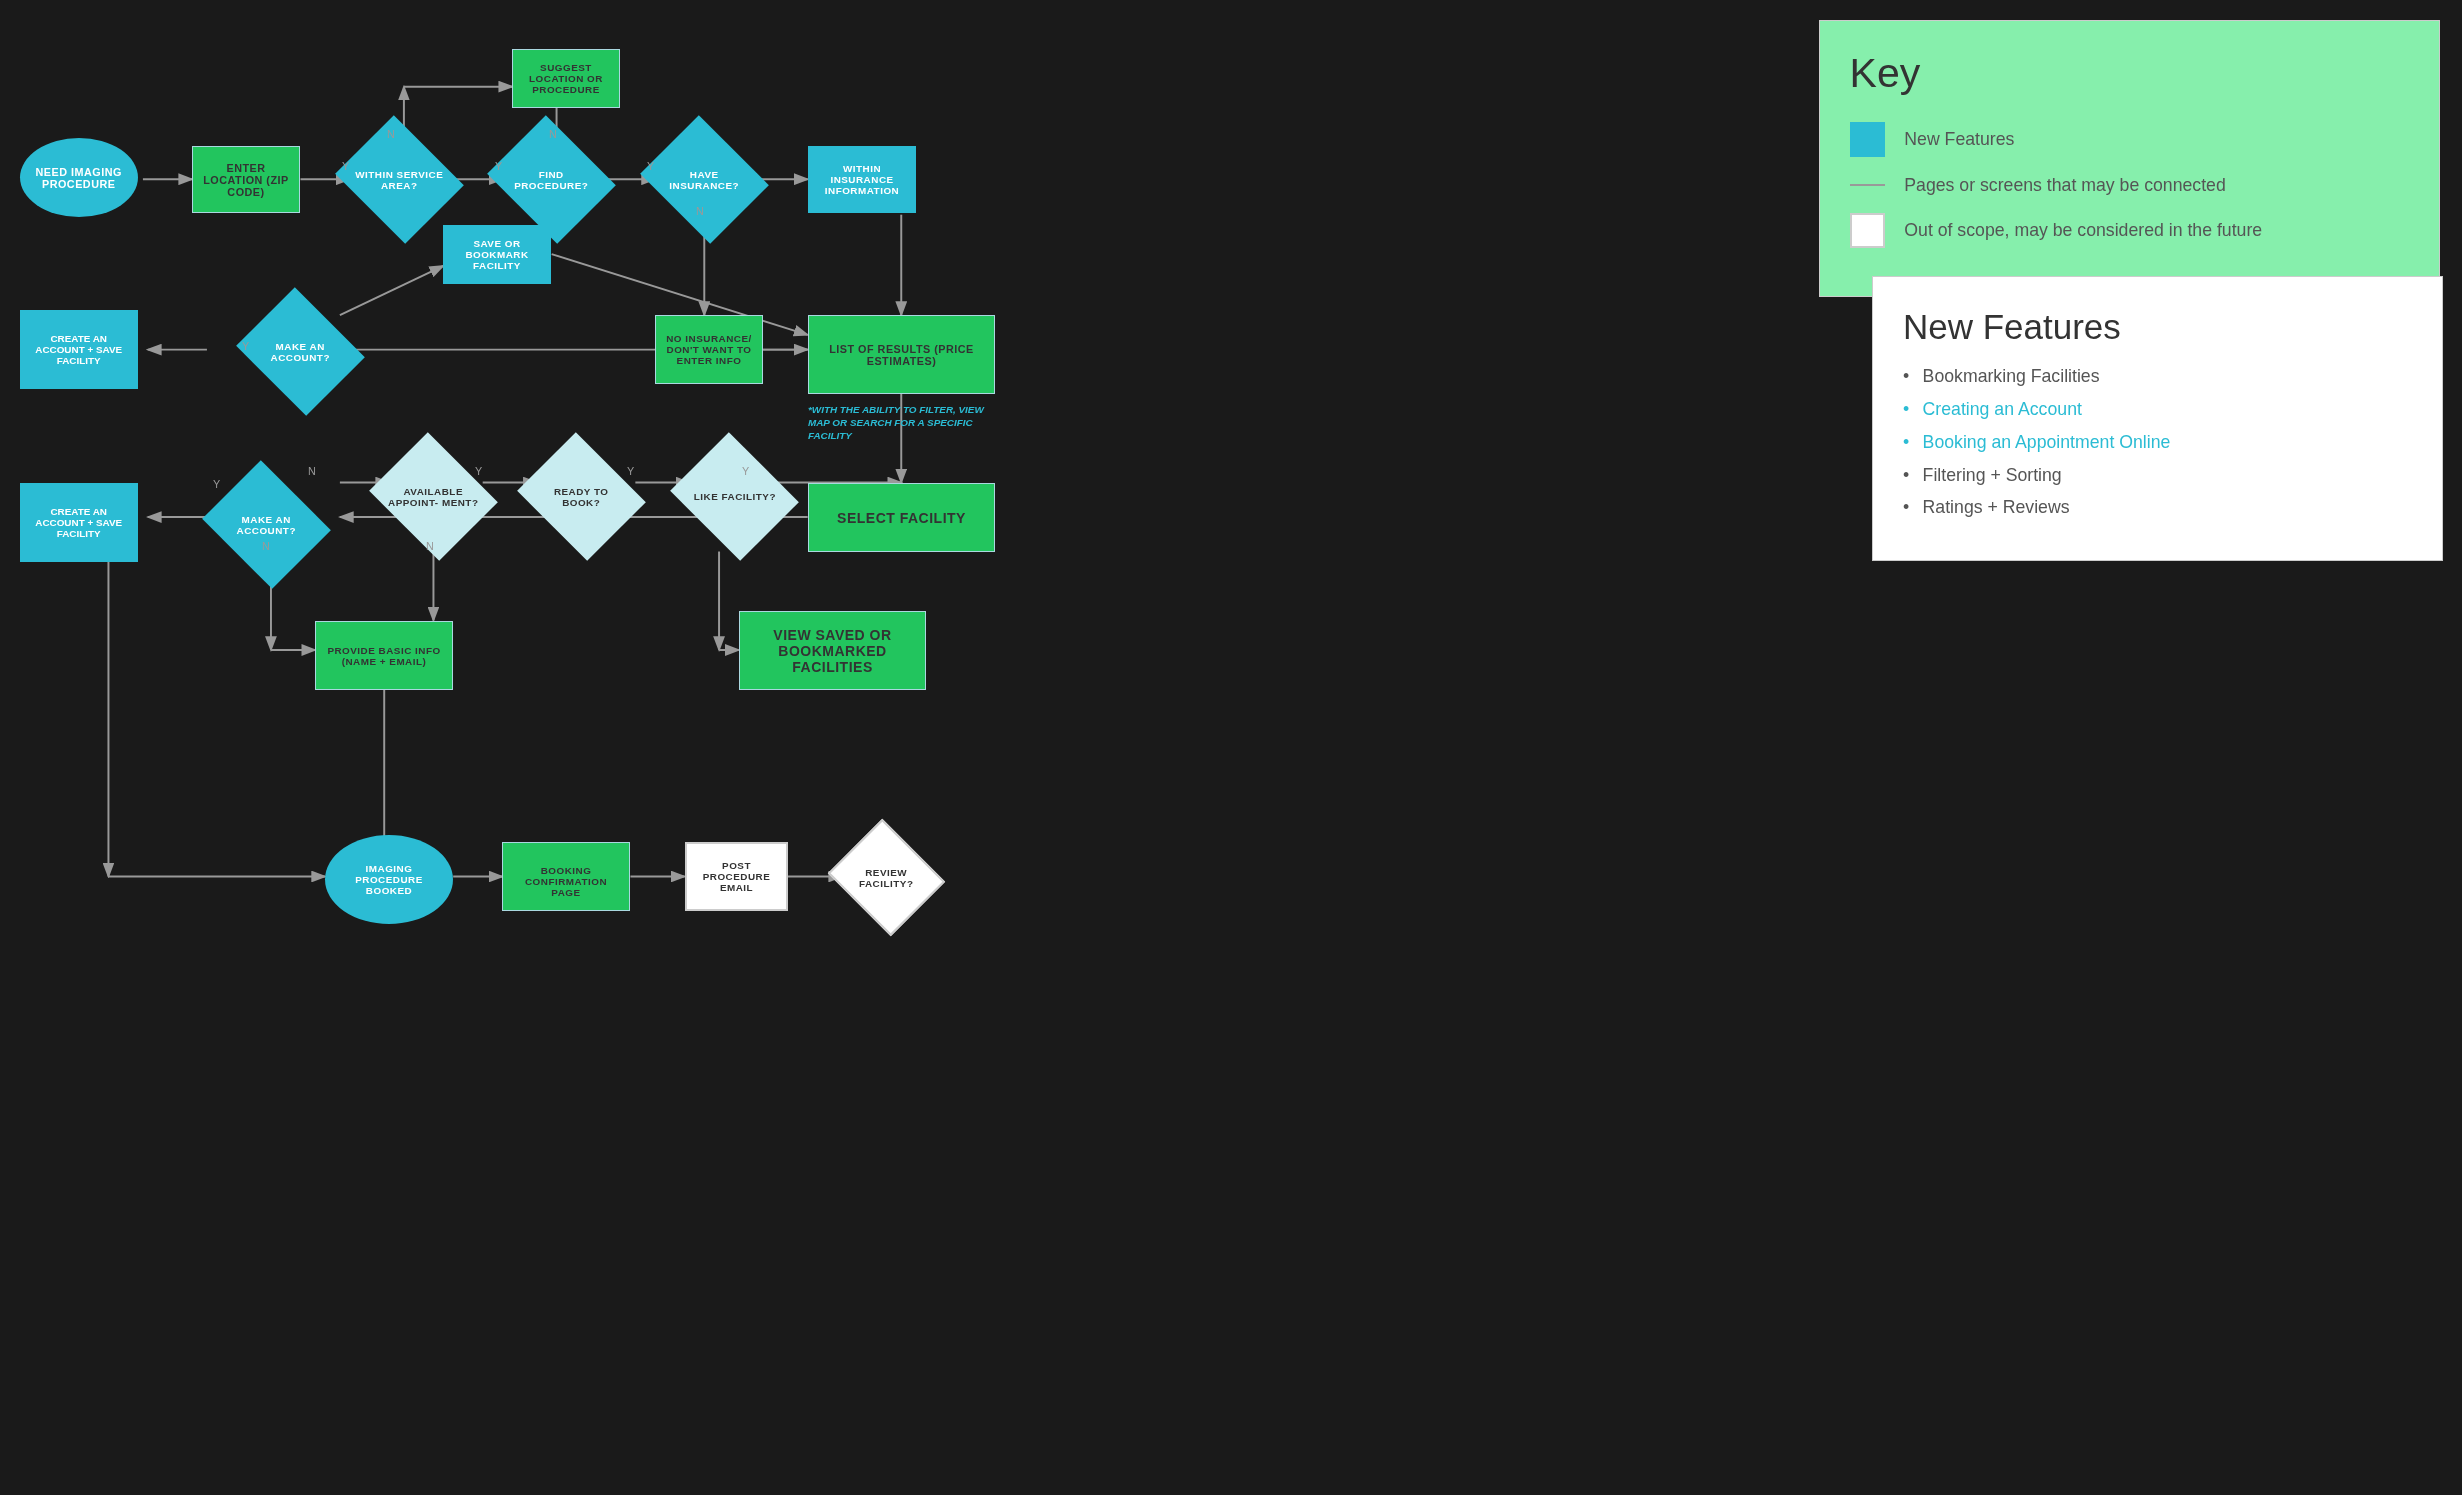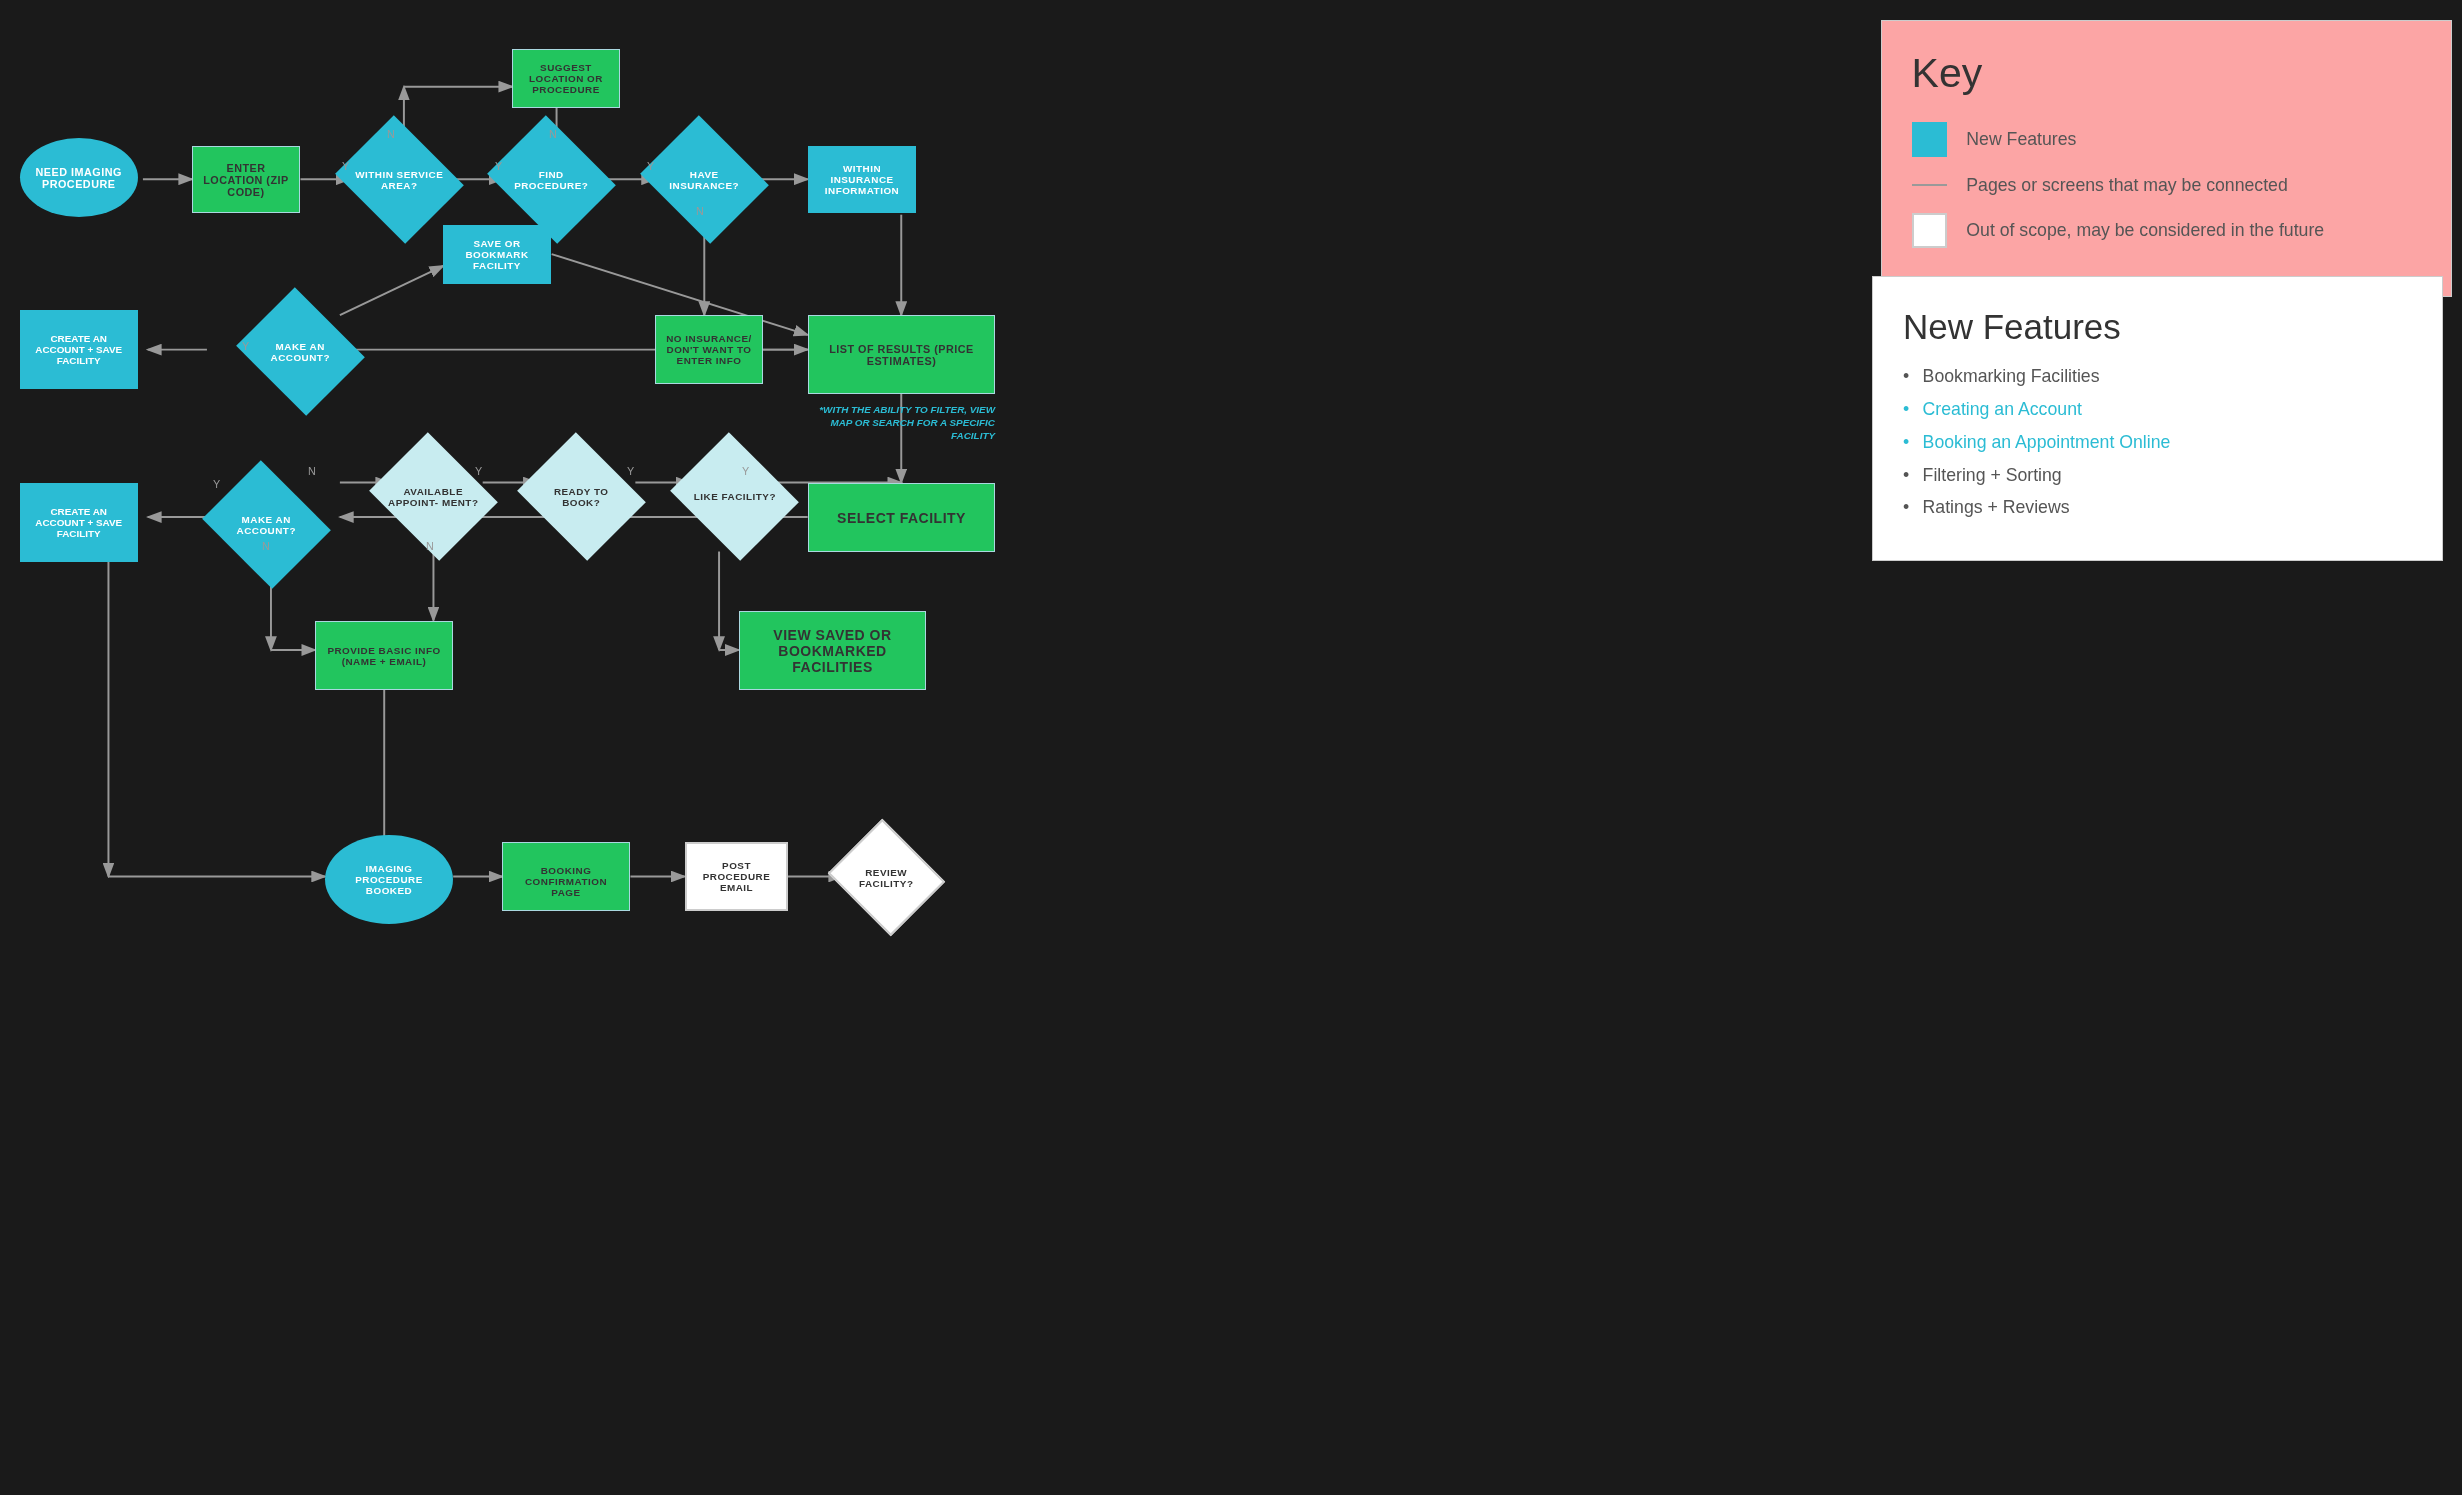--- a/index.html
+++ b/index.html
@@ -14,24 +14,24 @@
 
     #diagram-area {
       position: absolute;
       left: 0; top: 0;
       width: 1576px;
       height: 1495px;
     }
 
     #key-panel {
       position: absolute;
-      right: 11px;
+      right: 23px;
       top: 19.7px;
-      width: 571px;
-      background: #fca5a5;
+      width: 621px;
+      background: #86efac;
       border: 1px solid #ccc;
       padding: 29.6px;
     }
 
     #features-panel {
       position: absolute;
       right: 19.7px;
       top: 276px;
       width: 571px;
       background: #fff;
@@ -343,21 +343,21 @@
 </div>
 
 <div class="node node-rect-light" style="left:655px; top:315px; width:108px; height:69px; font-size:9.9px;">
   <span style="padding:5.9px;">NO INSURANCE/ DON'T WANT TO ENTER INFO</span>
 </div>
 
 <div class="node node-rect-light" style="left:808px; top:315px; width:187px; height:79px; font-size:10.8px;">
   <span style="padding:5.9px;">LIST OF RESULTS (PRICE ESTIMATES)</span>
 </div>
 
-<div style="position:absolute; left:808px; top:404px; width:187px; font-size:9.9px; color:#2bbcd4; font-style:italic; font-weight:700; text-align:right; line-height:1.3;">
+<div style="position:absolute; left:808px; top:404px; width:187px; font-size:9.9px; color:#2bbcd4; font-style:italic; font-weight:700; text-align:left; line-height:1.3;">
   <span>*WITH THE ABILITY TO FILTER, VIEW MAP OR SEARCH FOR A SPECIFIC FACILITY</span>
 </div>
 
 <div class="node node-diamond-teal" style="left:251px; top:310px; width:99px; height:83px;">
   <div class="node-text" style="font-size:9.9px; padding:3.9px;">MAKE AN ACCOUNT?</div>
 </div>
 
 <div class="node node-rect-teal" style="left:19.7px; top:310px; width:118px; height:79px; font-size:10.8px;">
   <span style="padding:5.9px; font-size:9.9px; letter-spacing:0;">CREATE AN ACCOUNT + SAVE FACILITY</span>
 </div>

